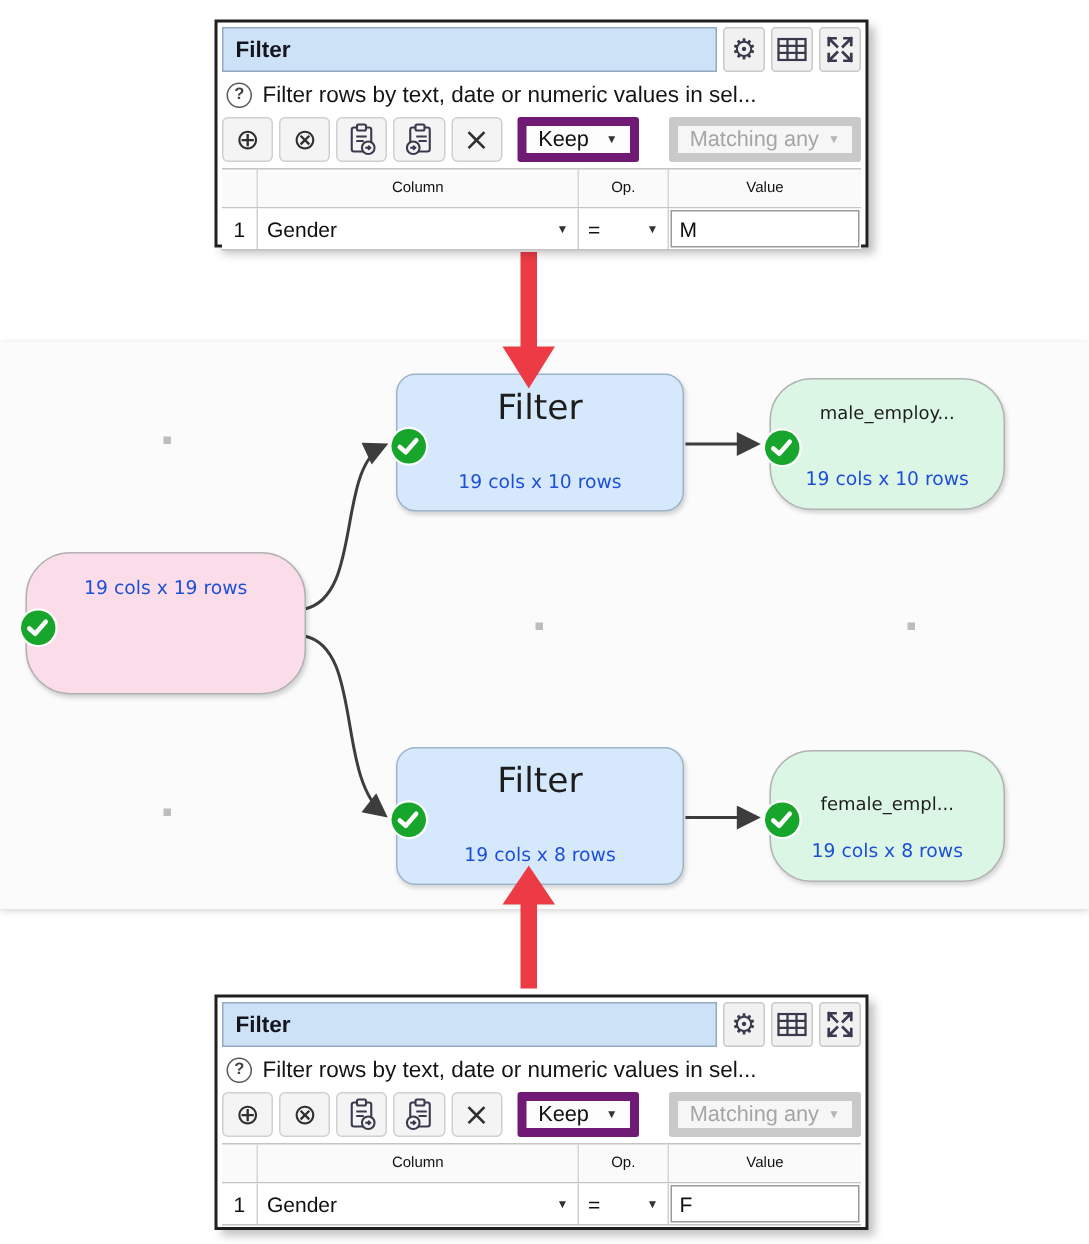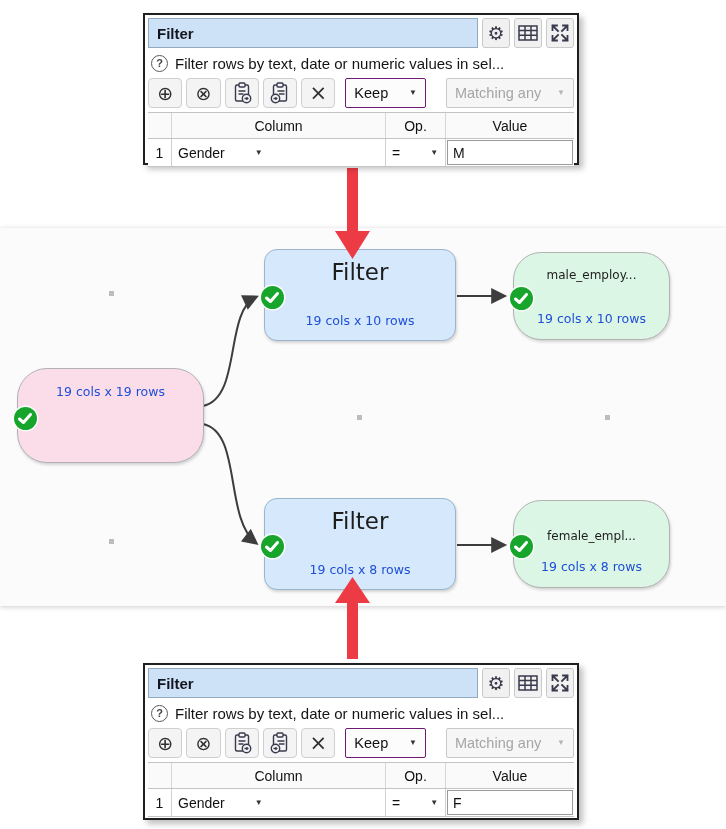--- a/index.html
+++ b/index.html
@@ -75,44 +75,44 @@
   .help-text { white-space:nowrap; overflow:hidden; }
 
   .toolbar { height:34px; display:flex; align-items:center; gap:4px; }
   .icon-btn {
     width:36px; height:30px; background:#f4f4f4; border:1px solid #cfcfcf; border-radius:4px;
     display:flex; align-items:center; justify-content:center; padding:0;
     font-family:"DejaVu Sans", sans-serif; font-size:19px; color:#2f2f2f; line-height:1;
   }
   .icon-btn .big-x { font-size:21px; }
   .dd {
-    height:30px; box-sizing:border-box; border:1px solid #701a75; background:#fcfcfc; border-radius:2px;
+    height:30px; box-sizing:border-box; border:6px solid #701a75; background:#fcfcfc; border-radius:2px;
     display:flex; align-items:center; justify-content:space-between; padding:0 8px;
     font-size:14.5px; color:#111;
   }
   .dd-keep { width:84px; margin-left:6px; }
   .dd-matching { width:134px; margin-left:16px; border-color:#c9c9c9; background:#f6f6f6; color:#a5a5a5; }
   .tri { font-size:8px; color:#333; line-height:1; }
   .dd-matching .tri { color:#b5b5b5; }
 
   .tgrid { display:grid; grid-template-columns:24px 214px 60px 1fr; }
   .thead { height:25px; margin-top:2px; background:#fafafa; border-top:1px solid #c4c4c4; border-bottom:1px solid #c4c4c4; }
   .thead .cell {
     display:flex; align-items:center; justify-content:center;
-    font-size:14px; color:#111; border-right:1px solid #d6d6d6;
+    font-size:10px; color:#111; border-right:1px solid #d6d6d6;
   }
   .thead .cell:last-child { border-right:none; }
   .trow { height:27px; border-bottom:1px solid #c4c4c4; }
   .trow .cell {
     display:flex; align-items:center; font-size:14px; color:#101010;
     background:#fff; border-right:1px solid #cfcfcf; box-sizing:border-box;
   }
   .trow .cell:last-child { border-right:none; }
   .cell-num { justify-content:center; background:#ededed; font-size:13.5px; }
-  .dd-cell { padding:0 6px;gap:30px; }
+  .dd-cell { justify-content:space-between; padding:0 6px;gap:30px; }
   .cell-value { padding:1px; }
   .vinput {
     flex:1; height:100%; box-sizing:border-box; background:#fff;
     border:1px solid #9a9a9a; display:flex; align-items:center; padding:0 5px;
   }
 </style>
 </head>
 <body>
 
 <div id="app">

